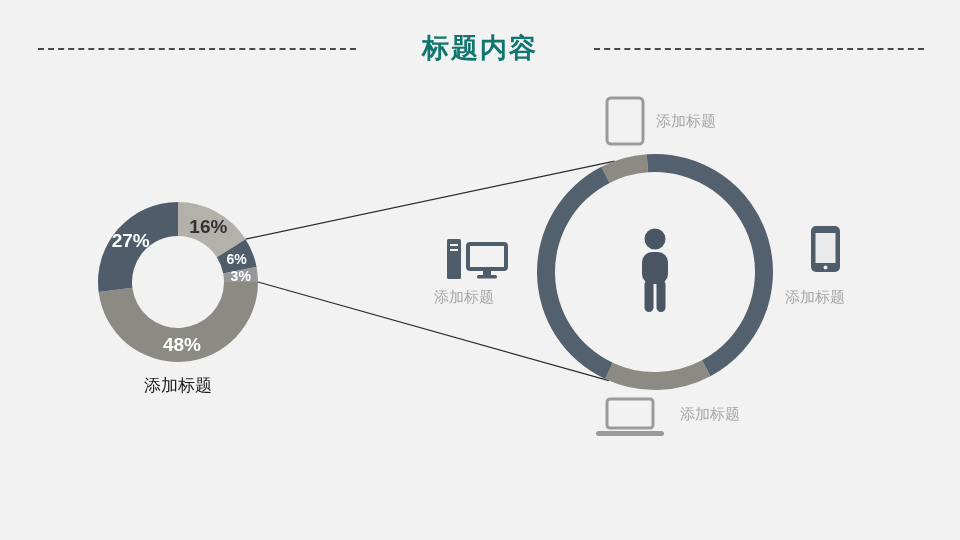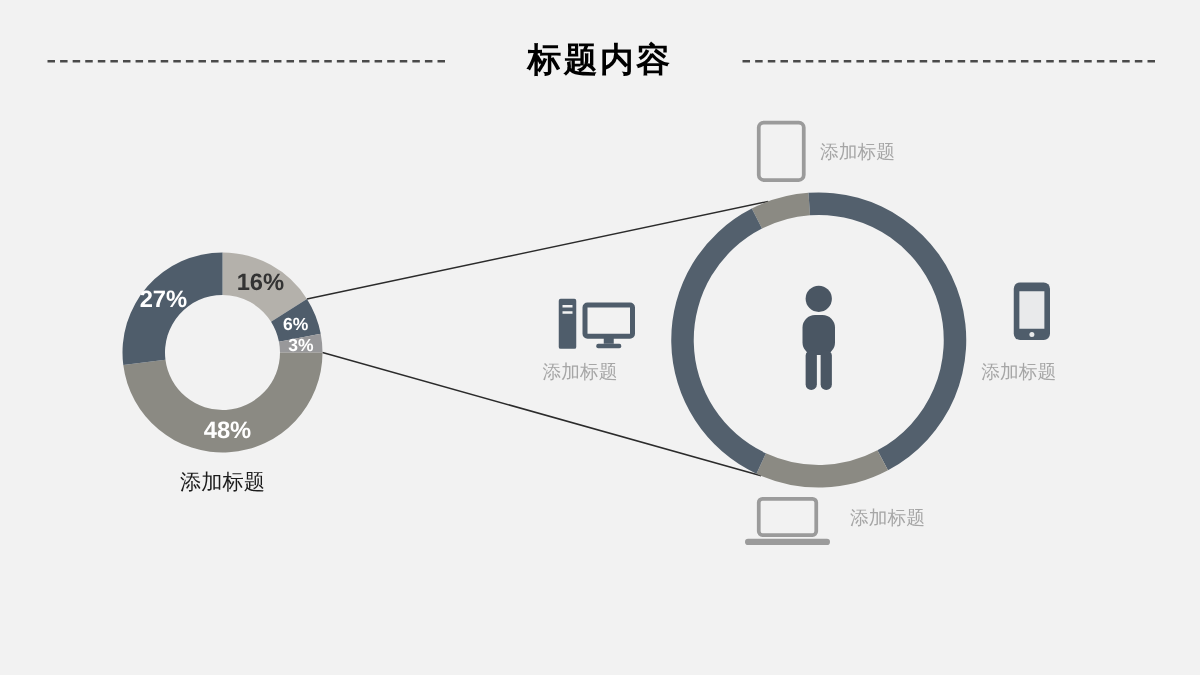--- a/index.html
+++ b/index.html
@@ -3,21 +3,21 @@
 <meta charset="utf-8">
 <style>
   html,body{margin:0;padding:0;background:#ddd;}
   .slide{
     position:relative;width:960px;height:540px;margin:0 auto;
     background:#f2f2f2;overflow:hidden;
     font-family:"Liberation Sans", sans-serif;
   }
   .slide-title{
     position:absolute;top:30px;left:0;width:100%;
-    text-align:center;font-size:27px;font-weight:bold;color:#000000;
+    text-align:center;font-size:27px;font-weight:bold;color:#0f766e;
     letter-spacing:2px;margin:0;
   }
   .dash{position:absolute;top:48px;height:0;border-top:2px dashed #4a4a4a;}
   .dash.left{left:38px;width:318px;}
   .dash.right{left:594px;width:330px;}
   #scene{position:absolute;left:0;top:0;}
   .icon-block{position:absolute;}
   .gray-label{
     position:absolute;color:#a6a6a6;font-size:15px;white-space:nowrap;
   }

